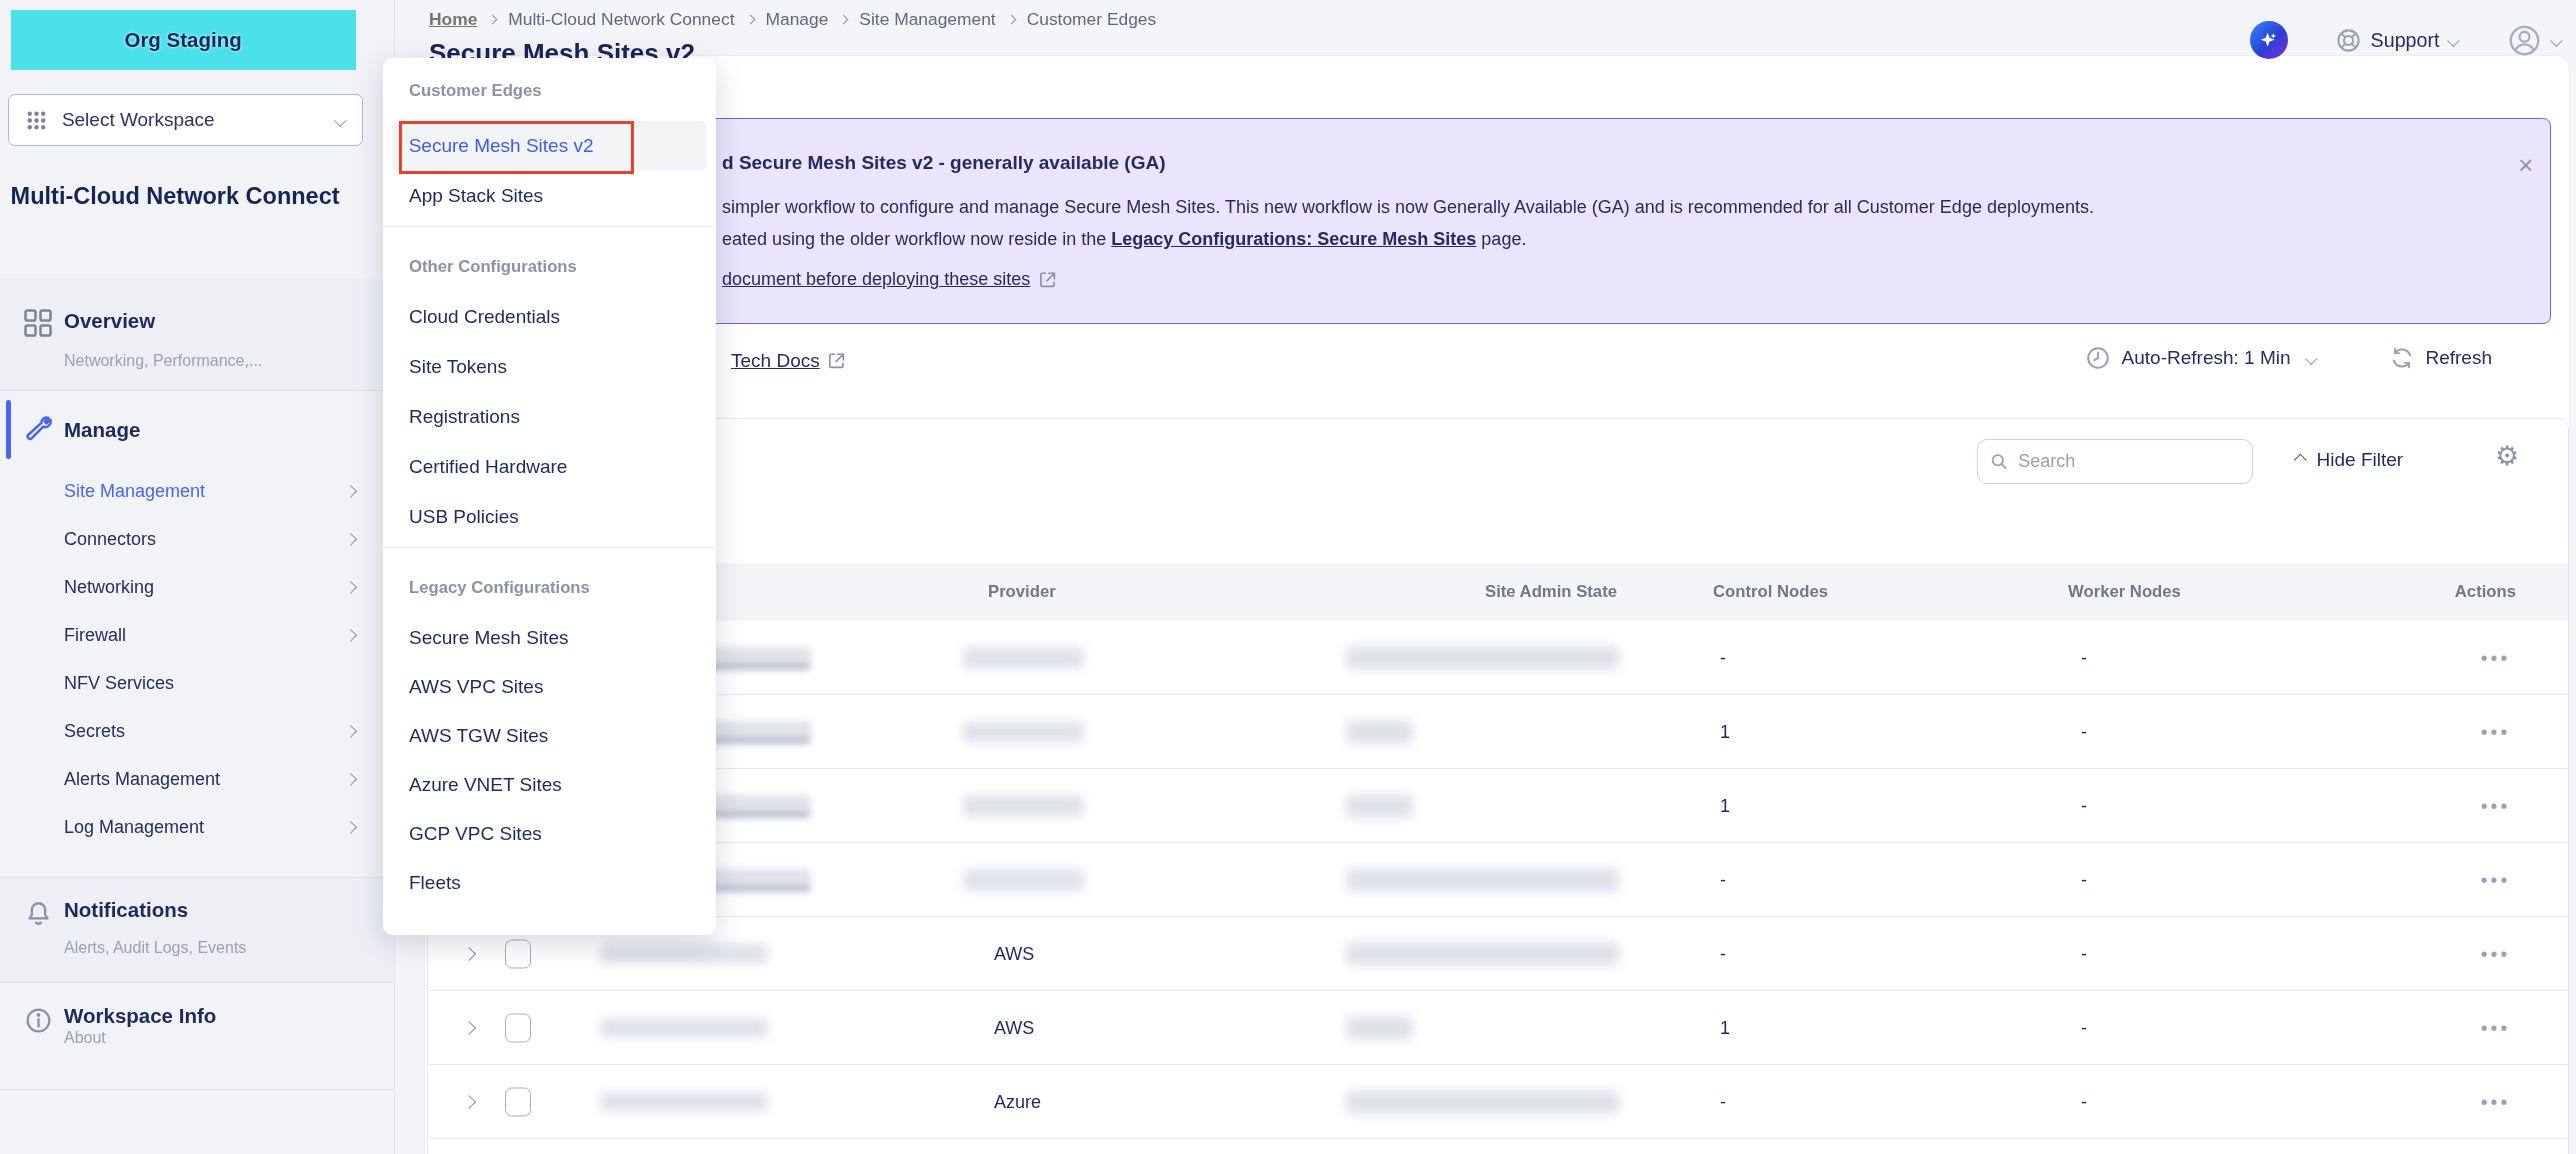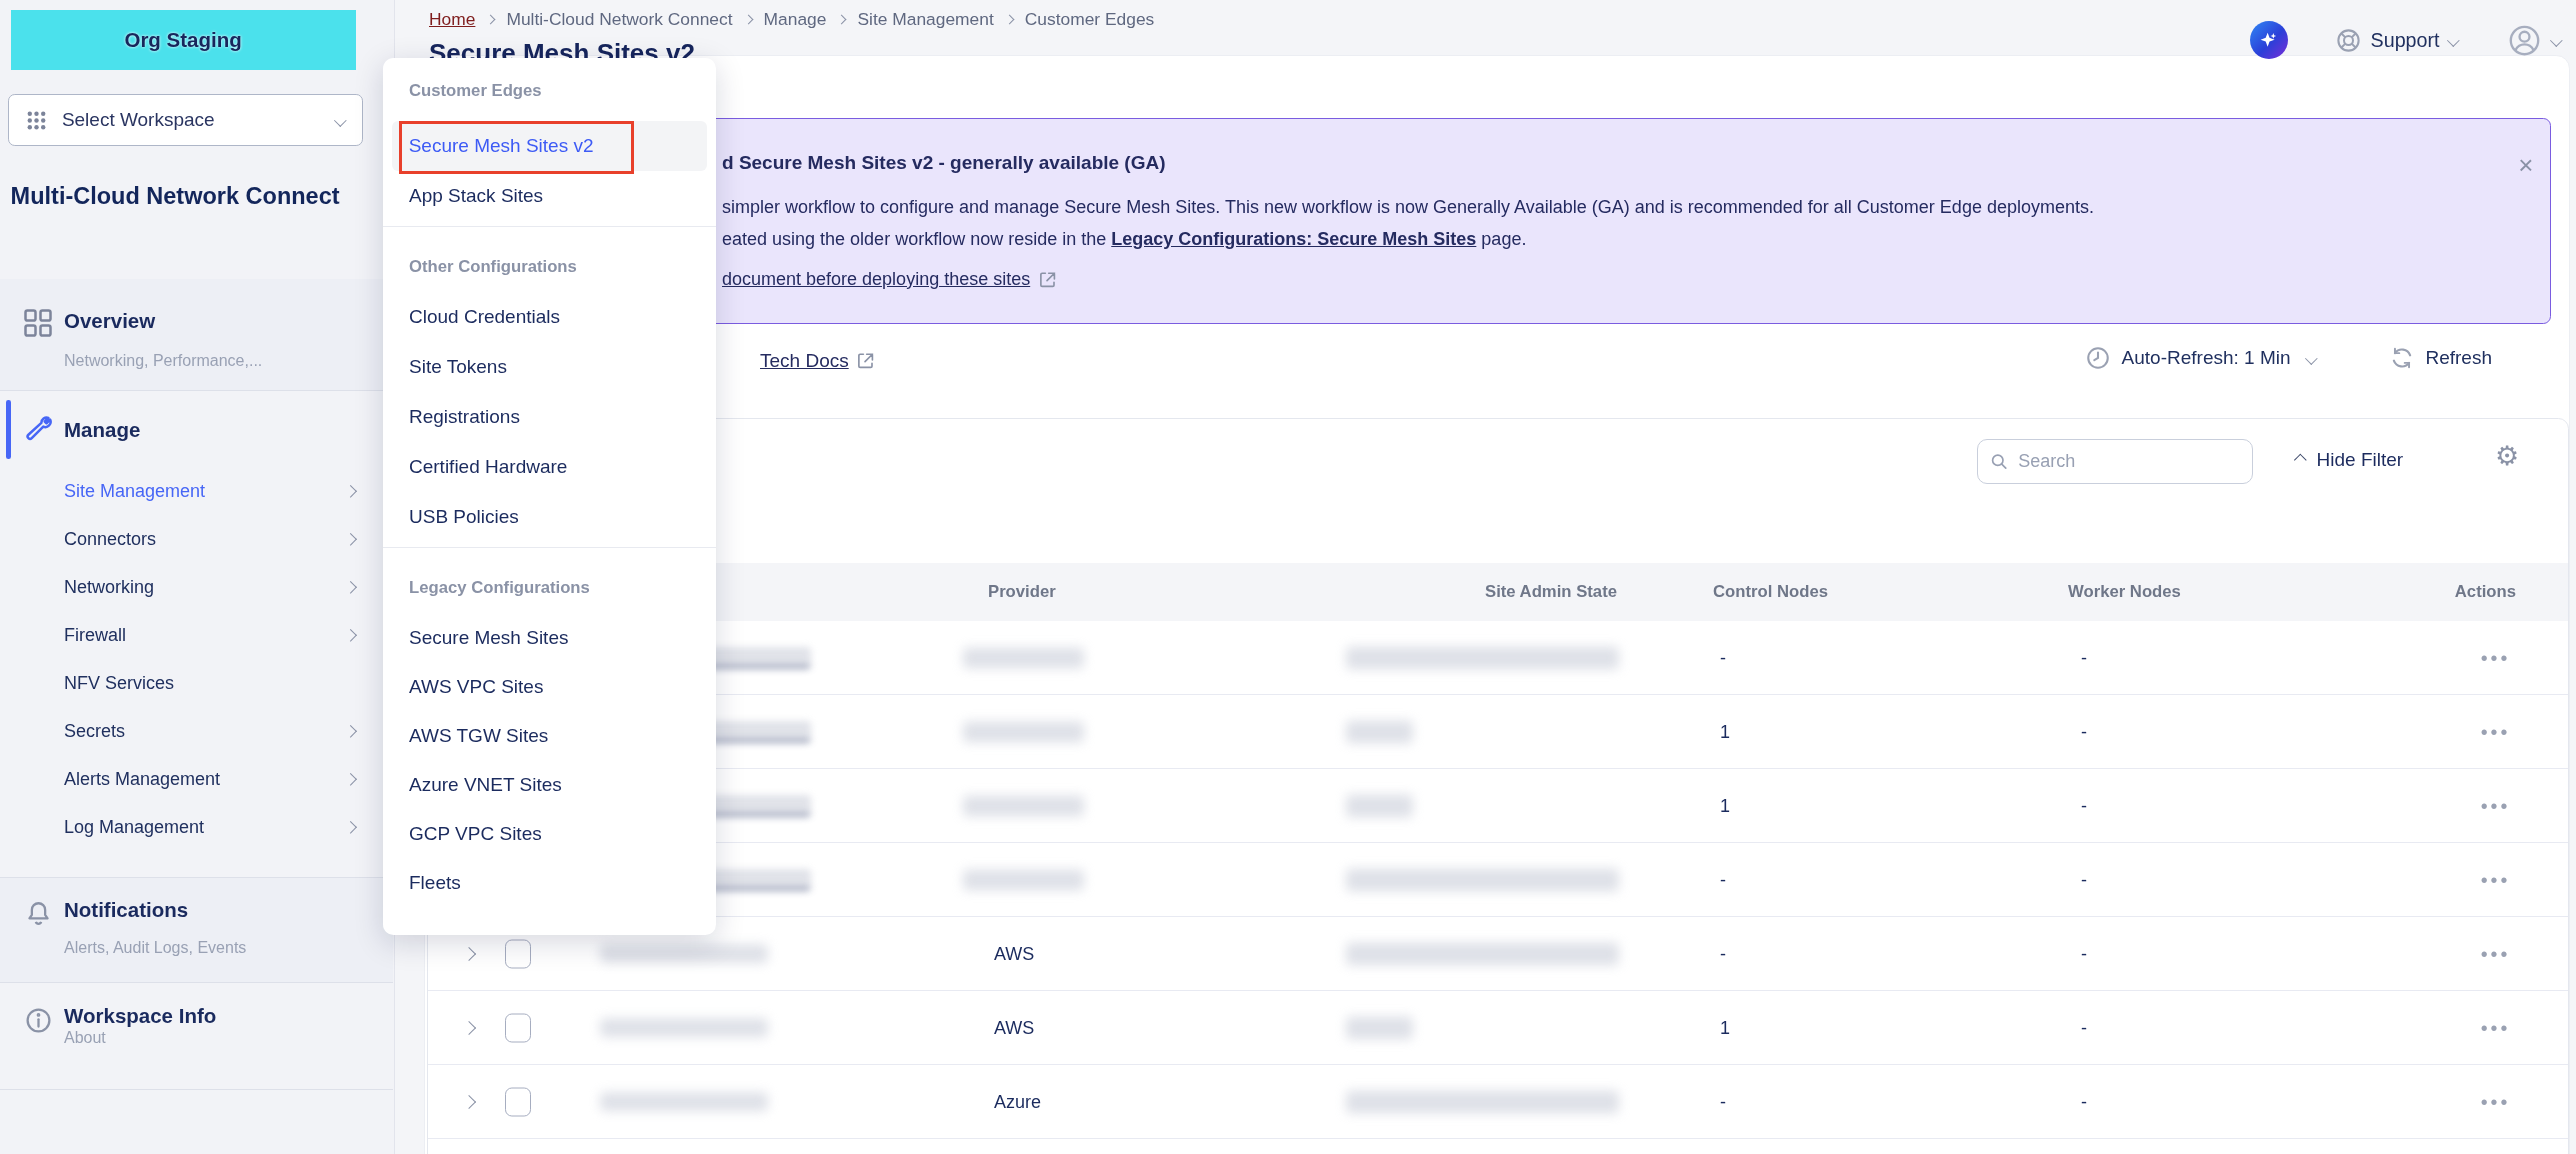--- a/index.html
+++ b/index.html
@@ -24,21 +24,21 @@
   .side-sec-title{font-size:20.5px;font-weight:bold;color:#1A2A5E;}
   .side-sec-sub{font-size:16px;color:#99A1B4;margin-top:6px;}
   .side-div{position:absolute;left:0;width:393px;height:0.8px;background:#DDE0E9;}
   .mi{display:flex;align-items:center;height:48px;padding-left:64px;padding-right:38px;font-size:18px;color:#20305F;}
   .mi.active{color:#4766F6;}
   .mi .chev{margin-left:auto;}
   #side-scrollbar{position:absolute;left:385px;top:279px;width:6.8px;height:621px;background:#FFFFFF;border-radius:3.8px;}
 
   
   #breadcrumb{position:absolute;left:429px;top:9px;display:flex;align-items:center;gap:12px;font-size:17.4px;color:#5F6880;z-index:6;}
-  #breadcrumb .bc-home{color:#7f1d1d;text-decoration:underline;}
+  #breadcrumb .bc-home{color:#737373;text-decoration:underline;font-weight:bold;}
   #breadcrumb .chev{width:6px;height:6px;border-width:1.5px;}
   #hdr-right{position:absolute;right:15px;top:0;height:80px;display:flex;align-items:center;gap:19.7px;z-index:6;}
   #ai-orb{width:38px;height:38px;border-radius:50%;background:linear-gradient(135deg,#2F7BF0 10%,#2B3FD8 55%,#7B2FD8 100%);display:flex;align-items:center;justify-content:center;}
   #support-group{display:flex;align-items:center;gap:9px;margin-left:27px;}
   #support-label{font-size:19.7px;color:#20305F;}
   #account-group{display:flex;align-items:center;gap:10.6px;margin-left:30px;}
 
   
   #page-card{position:absolute;left:424px;top:55px;width:2146px;height:1100px;background:#fff;border-radius:13.6px 13.6px 0 0;border:0.8px solid #ECEEF3;box-sizing:border-box;z-index:3;}
   #page-title{position:absolute;left:429px;top:38px;font-size:26px;font-weight:bold;color:#16255C;z-index:4;}
@@ -47,21 +47,21 @@
   #banner{position:absolute;left:443px;top:118px;width:2108px;height:206px;background:#EAE5FC;border:1.5px solid #7A5CE0;border-radius:7.6px;box-sizing:border-box;z-index:5;}
   #banner .line{position:absolute;left:278px;color:#252B60;white-space:nowrap;}
   #banner-title{top:33px;font-size:19px;font-weight:bold;}
   #banner-l1{top:78px;font-size:18px;}
   #banner-l2{top:110px;font-size:18px;}
   #banner-doc{top:150px;font-size:18px;text-decoration:underline;color:#252B60;display:flex;align-items:center;gap:7.6px;}
   #banner-l2 .inlink{text-decoration:underline;font-weight:bold;}
   #banner-close{position:absolute;right:16.7px;top:33px;font-size:26px;color:#8A92A6;line-height:1;cursor:default;}
 
   
-  #techdocs{position:absolute;left:760px;top:350px;display:flex;align-items:center;gap:7.6px;font-size:19px;color:#252B60;z-index:6;}
+  #techdocs{position:absolute;left:731px;top:350px;display:flex;align-items:center;gap:7.6px;font-size:19px;color:#252B60;z-index:6;}
   #techdocs .t{text-decoration:underline;}
   #refresh-cluster{position:absolute;left:2085px;top:345px;display:flex;align-items:center;z-index:6;font-size:19px;color:#20305F;}
 
   
   #table-card{position:absolute;left:427px;top:418px;width:2142px;height:750px;background:#fff;border:0.8px solid #E4E7EE;border-radius:10.6px;box-sizing:border-box;z-index:5;}
   #search-box{position:absolute;left:1549px;top:19.7px;width:276px;height:45px;border:1.5px solid #C9CFDC;border-radius:10px;display:flex;align-items:center;padding:0 10.6px;box-sizing:border-box;background:#fff;}
   #search-box input{border:none;outline:none;font-size:18px;color:#3A4565;width:100%;margin-left:7.6px;font-family:"Liberation Sans",sans-serif;background:transparent;}
   #search-box input::placeholder{color:#98A0B3;}
   #hide-filter{position:absolute;left:1868px;top:30px;display:flex;align-items:center;gap:12px;font-size:19px;color:#1C2B5E;}
   #gear{position:absolute;left:2067px;top:21px;font-size:27px;color:#8A92A6;}

